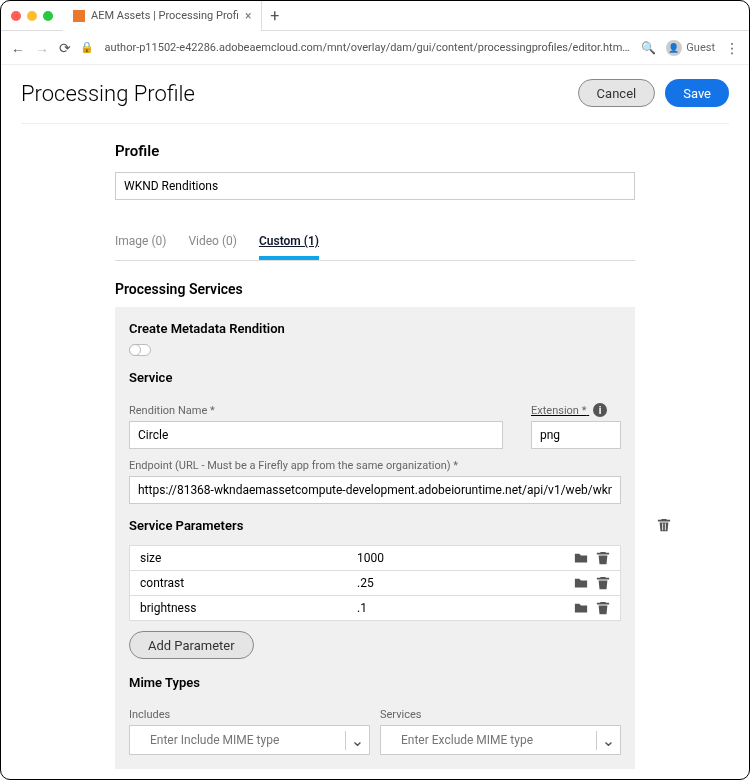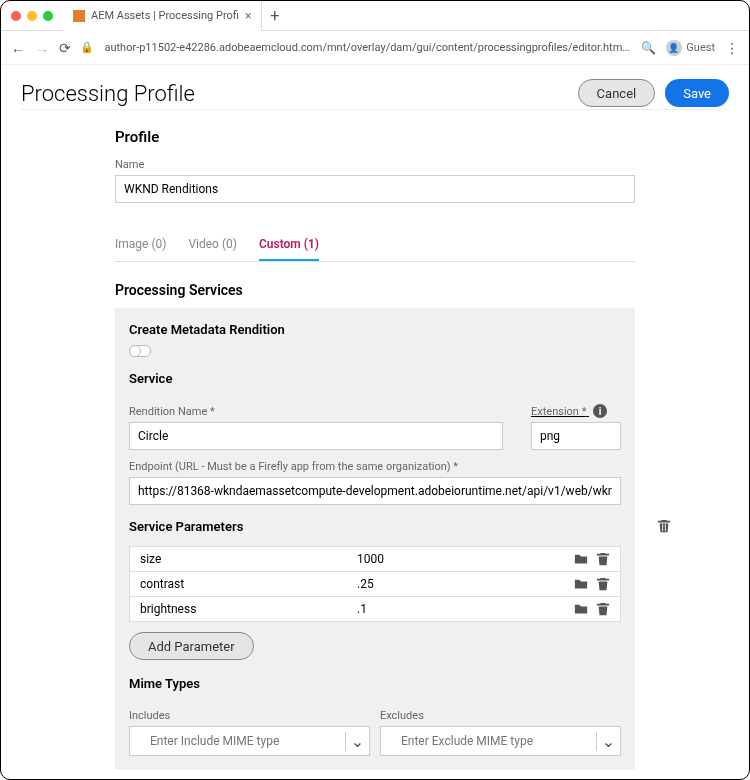--- a/index.html
+++ b/index.html
@@ -12,32 +12,32 @@
   .tab-close { color: #777; font-size: 12px; }
   .plus { margin-left: 8px; color: #555; font-size: 16px; }
   .addressbar { height: 34px; display: flex; align-items: center; padding: 0 10px; gap: 10px; border-bottom: 1px solid #eee; }
   .navbtn { color: #555; font-size: 14px; }
   .url { flex: 1; font-size: 11px; color: #555; overflow: hidden; white-space: nowrap; text-overflow: ellipsis; }
   .lock { font-size: 11px; color: #666; }
   .guest { display: flex; align-items: center; gap: 4px; font-size: 11px; color: #666; }
   .avatar { width: 16px; height: 16px; border-radius: 50%; background: #ccc; display: flex; align-items: center; justify-content: center; font-size: 9px; }
   .kebab { color: #555; font-size: 14px; }
   .page { padding: 14px 20px; }
-  .page-header { display: flex; align-items: center; justify-content: space-between; padding-bottom: 2px; border-bottom: 1px solid #eee; }
+  .page-header { display: flex; align-items: center; justify-content: space-between; padding-bottom: 16px; border-bottom: 1px solid #eee; }
   .page-title { font-size: 22px; font-weight: 300; }
   .btns { display: flex; gap: 10px; }
   .btn { height: 28px; padding: 0 18px; border-radius: 14px; font-size: 13px; display: flex; align-items: center; cursor: pointer; border: 1px solid #888; background: #e5e5e5; color: #333; }
   .btn-primary { background: #1473e6; color: #fff; border: none; }
   .content { margin: 0 auto; width: 520px; padding-top: 18px; }
   .section-title { font-size: 15px; font-weight: 600; margin-bottom: 12px; }
   .label { font-size: 11px; color: #666; margin-bottom: 4px; margin-top: 10px; }
   .field { width: 100%; height: 28px; border: 1px solid #ccc; padding: 0 8px; font-size: 12px; background: #fff; }
   .tabs { display: flex; gap: 22px; border-bottom: 1px solid #ddd; margin-top: 26px; }
   .tab-item { font-size: 12px; color: #888; padding: 8px 0; cursor: pointer; }
-  .tab-item.active { color: #be185d; font-weight: 600; border-bottom: 2px solid #0ea5e9; }
+  .tab-item.active { color: #0f172a; font-weight: 600; border-bottom: 4px solid #0ea5e9; text-decoration: underline; }
   .subsection { font-size: 14px; font-weight: 600; margin: 20px 0 10px; }
   .panel { background: #f0f0f0; padding: 14px; position: relative; }
   .panel-title { font-size: 13px; font-weight: 600; margin-bottom: 8px; }
   .toggle { width: 22px; height: 12px; border-radius: 6px; background: #fff; border: 1px solid #bbb; position: relative; }
   .toggle::after { content: ''; position: absolute; width: 10px; height: 10px; border-radius: 50%; background: #fff; border: 1px solid #bbb; left: -1px; top: -1px; }
   .row { display: flex; gap: 28px; align-items: flex-end; }
   .col { flex: 1; }
   .col-narrow { width: 90px; text-decoration: underline; }
   .info { width: 14px; height: 14px; border-radius: 50%; background: #555; color: #fff; font-size: 10px; display: inline-flex; align-items: center; justify-content: center; font-weight: 700; margin-left: 4px; }
   .params { margin-top: 12px; }
@@ -86,21 +86,20 @@
   <div class="page-header">
     <div class="page-title">Processing Profile</div>
     <div class="btns">
       <div class="btn">Cancel</div>
       <div class="btn btn-primary">Save</div>
     </div>
   </div>
 
   <div class="content">
     <div class="section-title">Profile</div>
-    <div class="label">Name</div>
     <input class="field" value="WKND Renditions" style="">
 
     <div class="tabs">
       <div class="tab-item">Image (0)</div>
       <div class="tab-item">Video (0)</div>
       <div class="tab-item active">Custom (1)</div>
     </div>
 
     <div class="subsection">Processing Services</div>
 
@@ -178,21 +177,21 @@
       <div class="panel-title" style="margin-top:16px;">Mime Types</div>
       <div class="mime-row">
         <div style="flex:1;">
           <div class="label">Includes</div>
           <div class="select">
             <input placeholder="Enter Include MIME type" style="">
             <div class="caret">⌄</div>
           </div>
         </div>
         <div style="flex:1;">
-          <div class="label">Excludes</div>
+          <div class="label">Services</div>
           <div class="select">
             <input placeholder="Enter Exclude MIME type" style="">
             <div class="caret">⌄</div>
           </div>
         </div>
       </div>
       <div id="chips-container"></div>
     </div>
 
     

